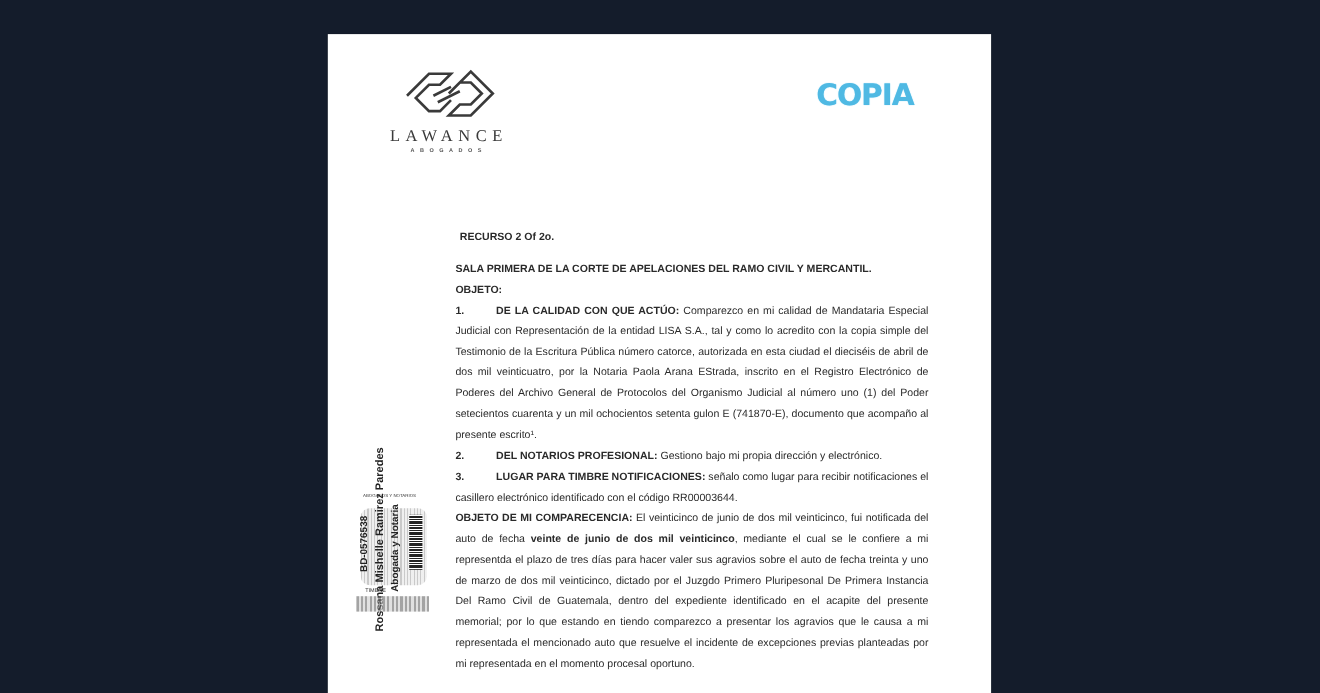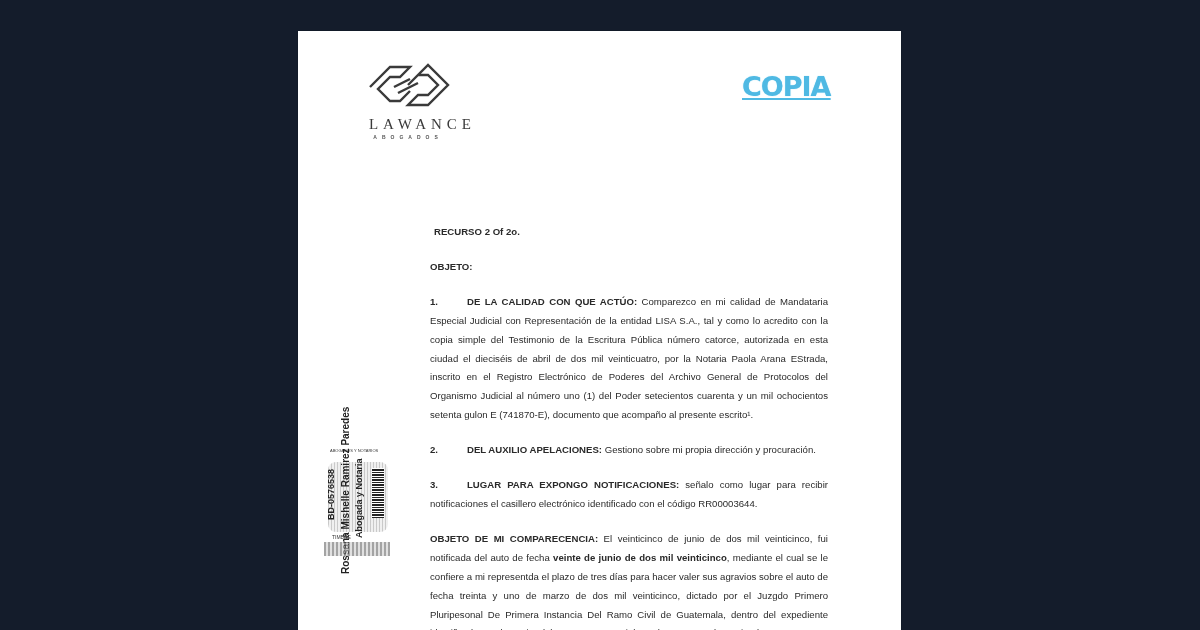--- a/index.html
+++ b/index.html
@@ -12,41 +12,40 @@
     .page {
       position:absolute; left:298px; top:31px; width:603px; height:620px;
       background:#ffffff;
       box-shadow:0 0 1px rgba(0,0,0,0.4);
     }
     .logo {
       position:absolute; left:42px; top:32px; width:136px; height:80px;
     }
     .logo svg { position:absolute; left:24px; top:0; }
     .logo-name {
-      position:absolute; left:0; top:53px; width:136px; text-align:right;
+      position:absolute; left:0; top:53px; width:136px; text-align:center;
       font-family:"Liberation Serif", serif; font-size:15px; letter-spacing:5px;
       color:#3a3a3a;
     }
     .logo-sub {
       position:absolute; left:0; top:71px; width:136px; text-align:center;
       font-size:5px; letter-spacing:5px; color:#555; font-weight:bold;
     }
     .copia {
       position:absolute; left:444px; top:40px;
       font-family:"DejaVu Sans", sans-serif; font-weight:bold; font-size:27px;
       color:#3db2e0; letter-spacing:-1px;
       text-shadow:0 0 1px #7fd0f0;
       opacity:0.9;
-      text-decoration:underline;
     }
     .body-text {
       position:absolute; left:116px; top:176px; width:430px;
       color:#2a2a2a; font-size:9.6px; line-height:18.9px;
     }
-    .body-text p { margin:16px; text-align:justify; }
+    .body-text p { margin:0; text-align:justify; }
     .b { font-weight:bold; }
     .heading { font-weight:bold; }
     .gap { margin-top:4px !important; }
     .num { display:inline-block; width:37px; font-weight:bold; }
     .stamp {
       position:absolute; left:14px; top:389px; width:90px; height:200px;
     }
     .stamp-vert {
       position:absolute; transform:rotate(-90deg); transform-origin:left top;
       white-space:nowrap; font-weight:bold; color:#222;
@@ -88,30 +87,31 @@
       </g>
     </svg>
     <div class="logo-name">LAWANCE</div>
     <div class="logo-sub">ABOGADOS</div>
   </div>
 
   <div class="copia">COPIA</div>
 
   <div class="body-text">
     <p class="heading" style="padding-left:4px;margin-bottom:10px !important;">RECURSO 2 Of 2o.</p>
+    <p class="heading">SALA PRIMERA DE LA CORTE DE APELACIONES DEL RAMO CIVIL Y MERCANTIL.</p>
     <p class="heading">OBJETO:</p>
 
     <p>
       <span class="num">1.</span><span class="b">DE LA CALIDAD CON QUE ACTÚO:</span><span> Comparezco en mi calidad de Mandataria Especial Judicial con Representación de la entidad LISA S.A., tal y como lo acredito con la copia simple del Testimonio de la Escritura Pública número catorce, autorizada en esta ciudad el dieciséis de abril de dos mil veinticuatro, por la Notaria Paola Arana EStrada, inscrito en el Registro Electrónico de Poderes del Archivo General de Protocolos del Organismo Judicial al número uno (1) del Poder setecientos cuarenta y un mil ochocientos setenta gulon E (741870-E), documento que acompaño al presente escrito¹.</span>
     </p>
     <p>
-      <span class="num">2.</span><span class="b">DEL AUXILIO APELACIONES:</span><span>  Gestiono sobre mi propia dirección y procuración.</span>
+      <span class="num">2.</span><span class="b">DEL NOTARIOS PROFESIONAL:</span><span>  Gestiono bajo mi propia dirección y electrónico.</span>
     </p>
     <p>
-      <span class="num">3.</span><span class="b">LUGAR PARA EXPONGO NOTIFICACIONES:</span><span> señalo como lugar para recibir notificaciones el casillero electrónico identificado con el código RR00003644.</span>
+      <span class="num">3.</span><span class="b">LUGAR PARA TIMBRE NOTIFICACIONES:</span><span> señalo como lugar para recibir notificaciones el casillero electrónico identificado con el código RR00003644.</span>
     </p>
 
     <p>
       <span class="b">OBJETO DE MI COMPARECENCIA:</span><span>  El veinticinco de junio de dos mil veinticinco, fui notificada del auto de fecha </span><span class="b">veinte de junio de dos mil veinticinco</span><span>, mediante el cual se le confiere a mi representda el plazo de tres días para hacer valer sus agravios sobre el auto de fecha treinta y uno de marzo de dos mil veinticinco, dictado por el Juzgdo Primero Pluripesonal De Primera Instancia Del Ramo Civil de Guatemala, dentro del expediente identificado en el acapite del presente memorial; por lo que estando en tiendo comparezco a presentar los agravios que le causa a mi representada el mencionado auto que resuelve el incidente de excepciones previas planteadas por mi representada en el momento procesal oportuno.</span>
     </p>
   </div>
 
   <div class="stamp">
     <div class="stamp-seal"></div>
     <div class="stamp-header">ABOGADOS Y NOTARIOS</div>

